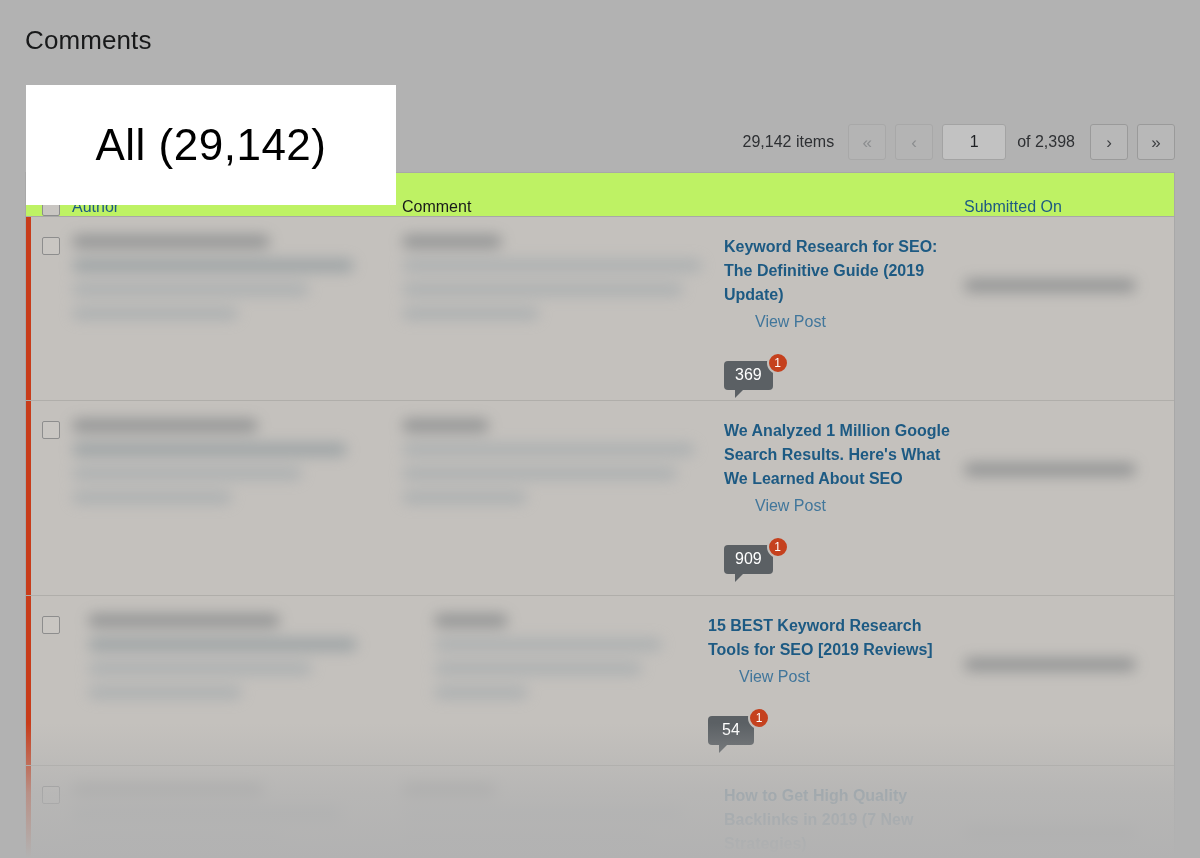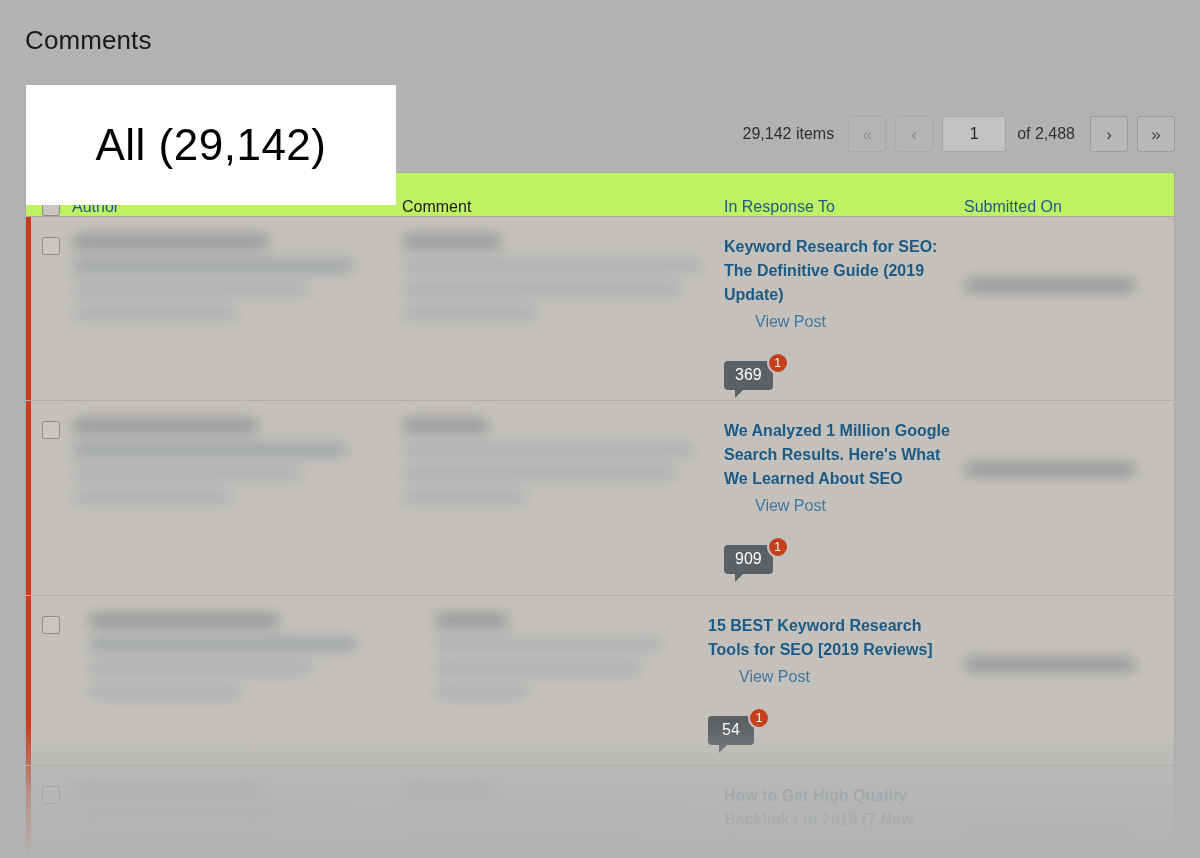--- a/index.html
+++ b/index.html
@@ -23,21 +23,21 @@
     font-size: 26px;
     font-weight: 400;
     color: #18191a;
     letter-spacing: .1px;
     line-height: 32px;
   }
 
   
   #tablenav {
     position: absolute;
-    left: 25px; top: 110px;
+    left: 25px; top: 118px;
     width: 1150px; height: 48px;
   }
   #pagination {
     position: absolute;
     right: 0; top: 0;
     display: flex;
     align-items: center;
     gap: 9px;
     height: 48px;
   }
@@ -243,35 +243,34 @@
 <div id="page">
 
   <div id="page-title">Comments</div>
 
   <div id="tablenav">
     <div id="pagination">
       <span class="items-count">29,142 items</span>
       <span class="pg-btn disabled">«</span>
       <span class="pg-btn disabled">‹</span>
       <input class="pg-input" type="text" value="1" style="">
-      <span class="pg-total">of 2,488</span>
+      <span class="pg-total">of 2,398</span>
       <span class="pg-btn">›</span>
       <span class="pg-btn">»</span>
     </div>
   </div>
 
   <div id="comments-table">
 
     <div class="thead">
       <div class="col-cb">
         <div class="checkbox"></div>
       </div>
       <div class="col-author th-link">Author</div>
       <div class="col-comment th-text">Comment</div>
-      <div class="col-resp th-link">In Response To</div>
       <div class="col-date th-link">Submitted On</div>
     </div>
 
     <div class="row r1">
       <div class="row-stripe"></div>
       <div class="cell col-cb">
         <div class="checkbox"></div>
       </div>
       <div class="cell col-author">
         <div class="blur">

